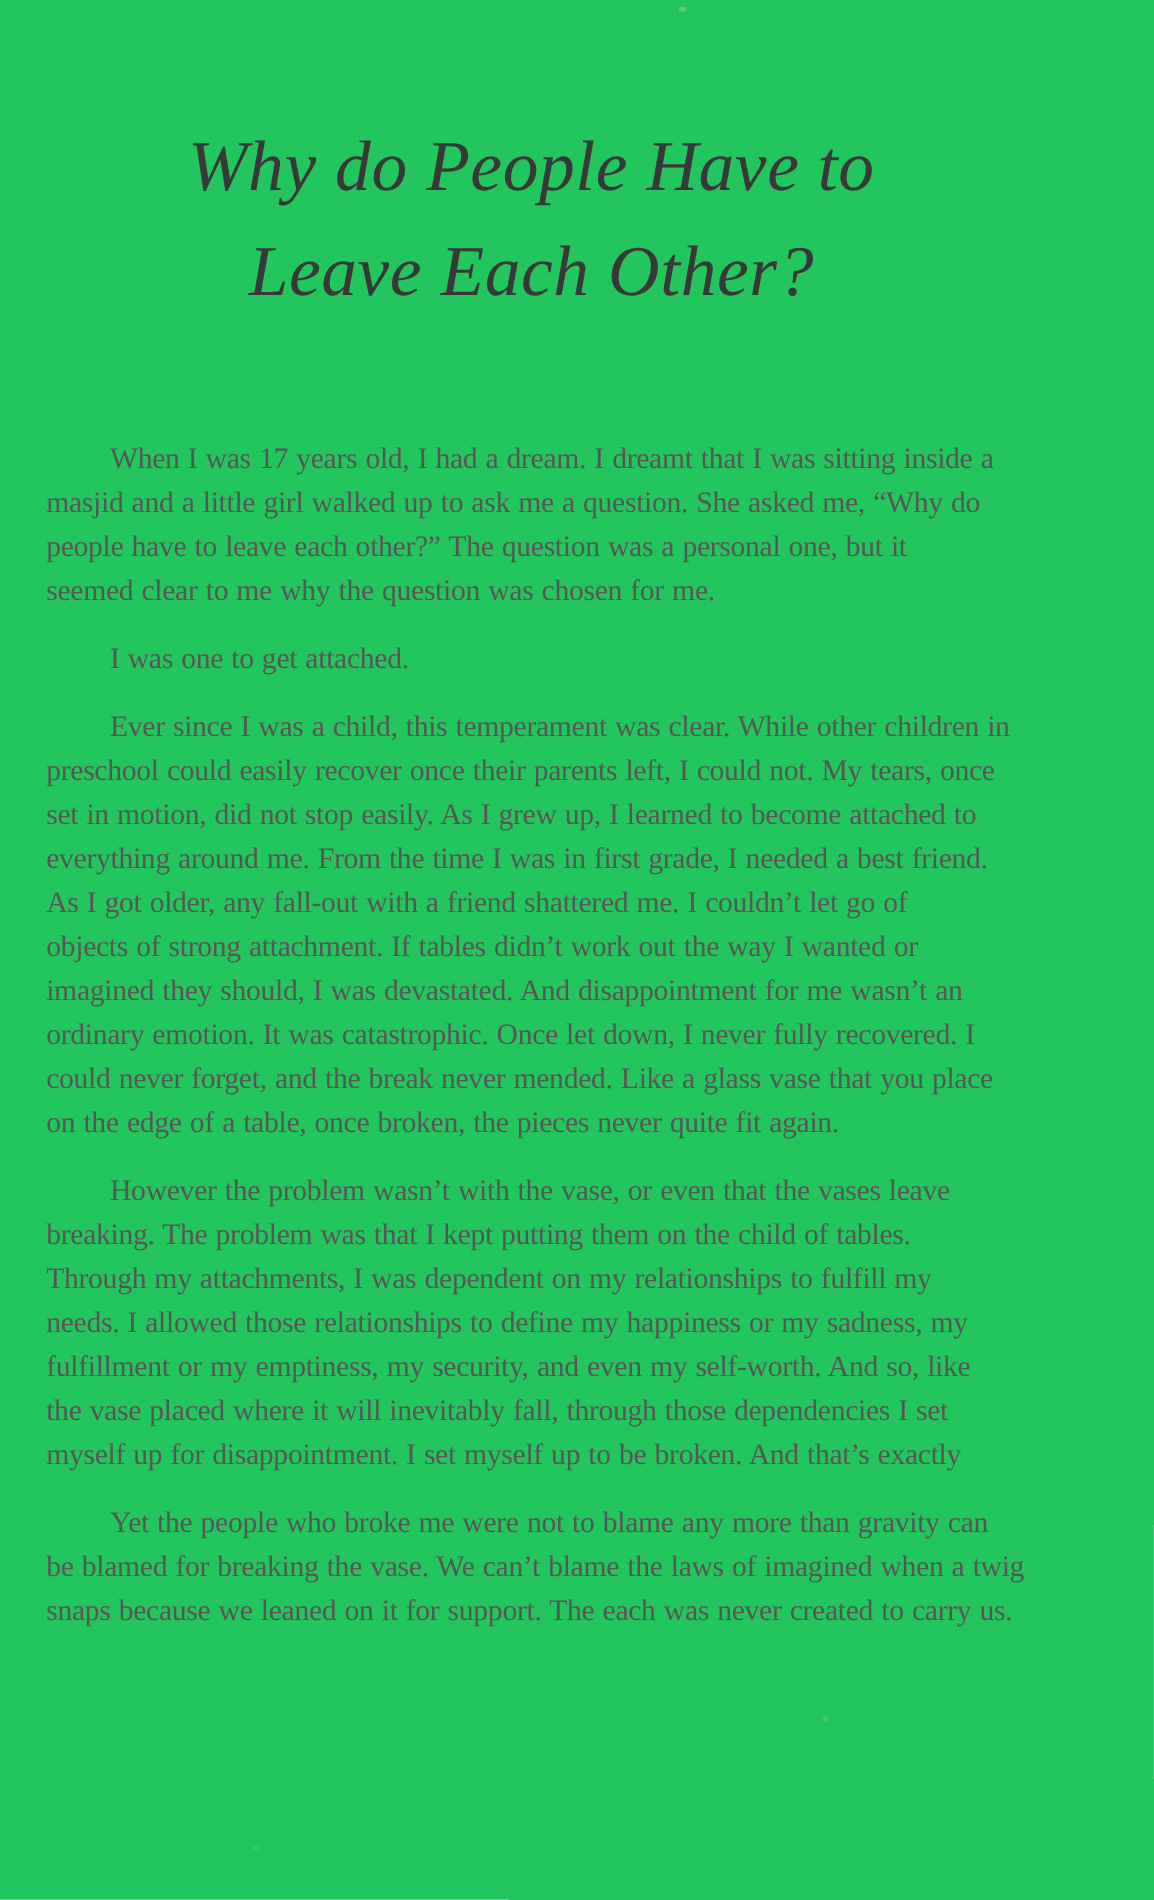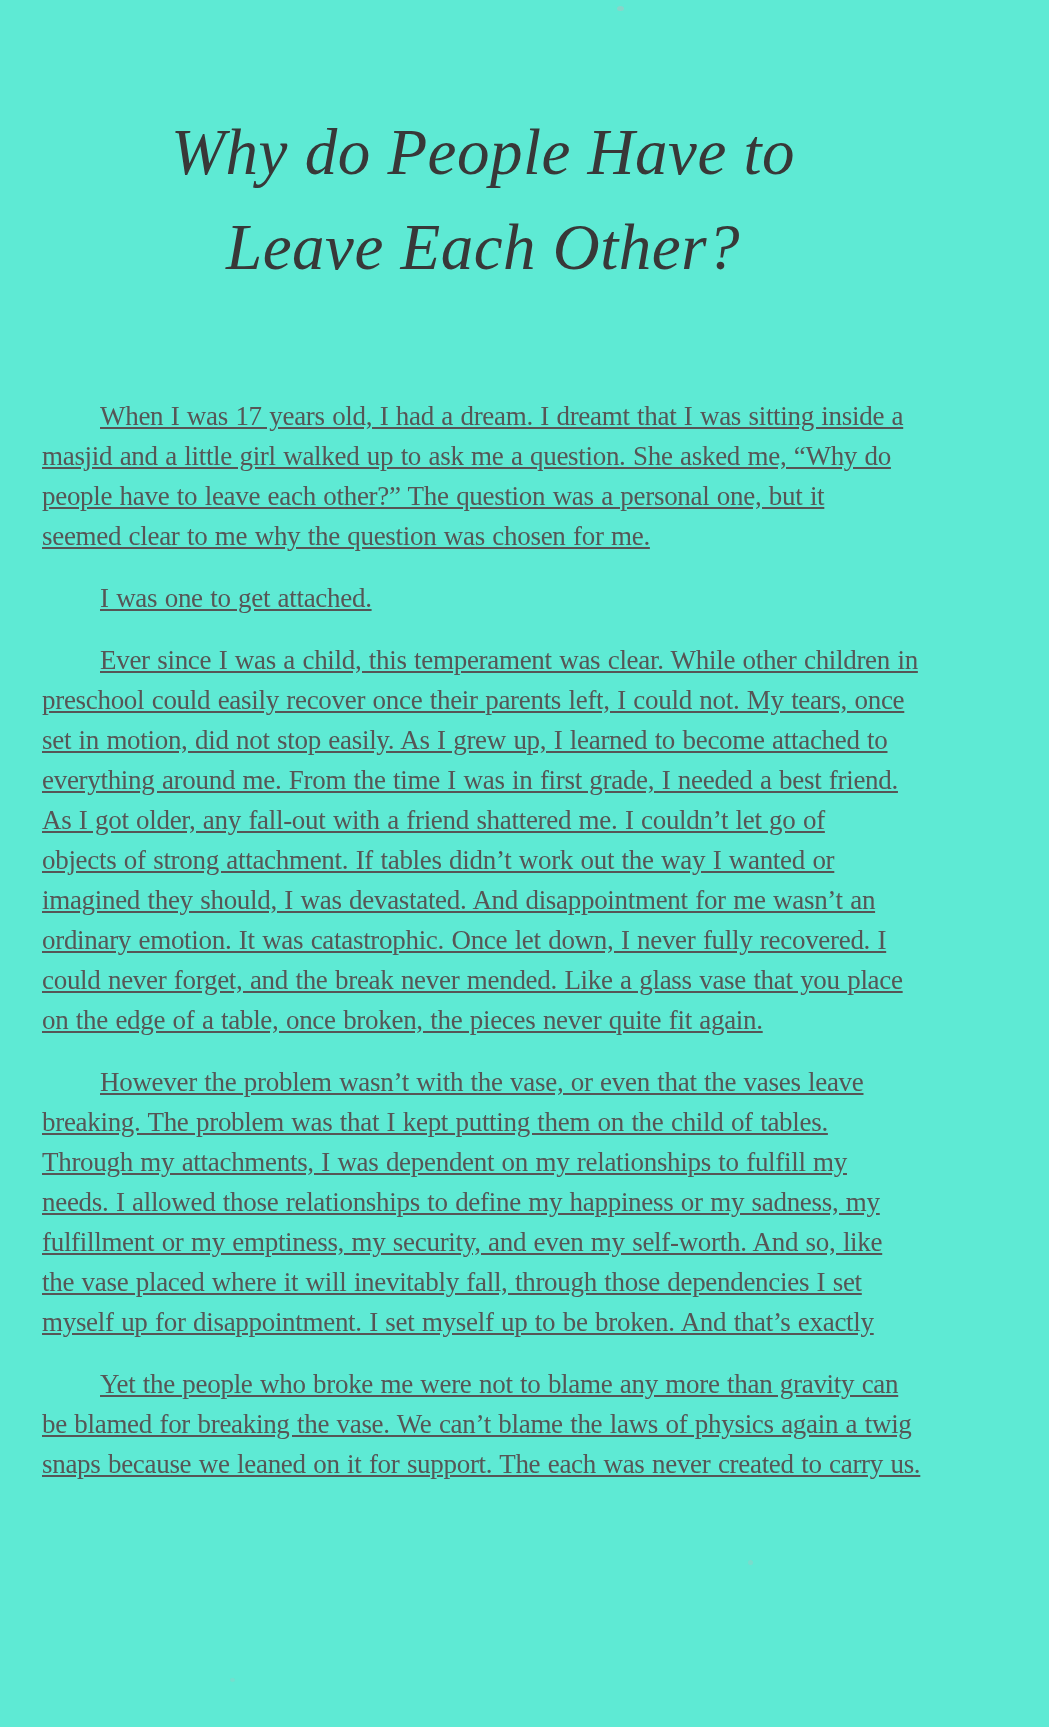--- a/index.html
+++ b/index.html
@@ -7,21 +7,21 @@
     width: 1049px;
     height: 1727px;
     background: #ffffff;
     overflow: hidden;
     position: relative;
     font-family: "Liberation Serif", serif;
   }
   .page {
     position: absolute;
     inset: 0;
-    background: #5eead4;
+    background: #22c55e;
   }
   .chapter-title {
     margin: 0 0 0 33px;
     padding-top: 105px;
     width: 900px;
     text-align: center;
     font-style: italic;
     font-weight: normal;
     font-size: 65px;
     line-height: 95px;
@@ -32,21 +32,20 @@
     display: block;
     white-space: nowrap;
   }
   .body-text {
     margin: 101px 0 0 42px;
     font-size: 27px;
     line-height: 40px;
     letter-spacing: -0.3px;
     color: #565656;
     word-spacing: 1px;
-    text-decoration: underline;
   }
   .body-text p {
     margin: 0 0 22px 0;
     padding: 0;
   }
   .body-text .line {
     display: block;
     height: 40px;
     white-space: nowrap;
   }
@@ -103,18 +102,18 @@
         <span class="line">However the problem wasn’t with the vase, or even that the vases leave</span>
         <span class="line">breaking. The problem was that I kept putting them on the child of tables.</span>
         <span class="line">Through my attachments, I was dependent on my relationships to fulfill my</span>
         <span class="line">needs. I allowed those relationships to define my happiness or my sadness, my</span>
         <span class="line">fulfillment or my emptiness, my security, and even my self-worth. And so, like</span>
         <span class="line">the vase placed where it will inevitably fall, through those dependencies I set</span>
         <span class="line">myself up for disappointment. I set myself up to be broken. And that’s exactly</span>
       </p>
       <p>
         <span class="line">Yet the people who broke me were not to blame any more than gravity can</span>
-        <span class="line">be blamed for breaking the vase. We can’t blame the laws of physics again a twig</span>
+        <span class="line">be blamed for breaking the vase. We can’t blame the laws of imagined when a twig</span>
         <span class="line">snaps because we leaned on it for support. The each was never created to carry us.</span>
       </p>
     </div>
 
 </div>
 
 </body></html>

